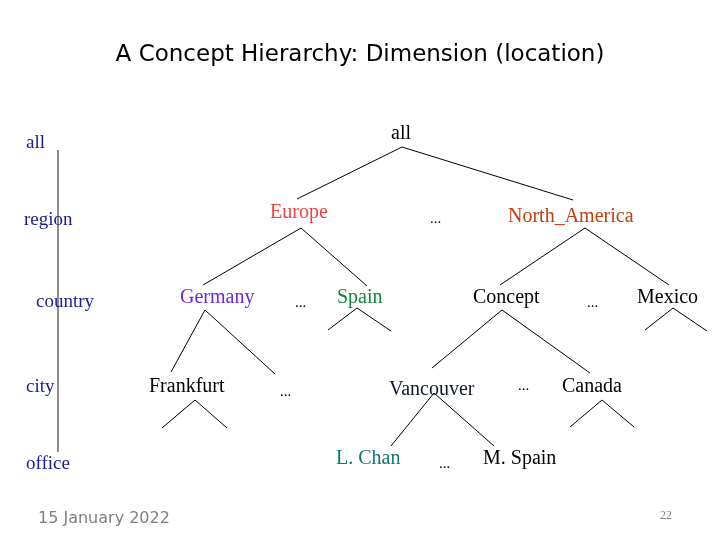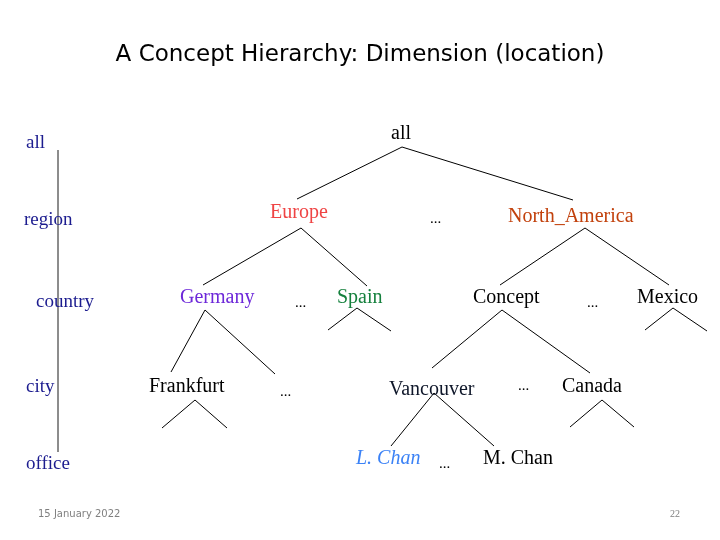--- a/index.html
+++ b/index.html
@@ -59,32 +59,32 @@
   }
   .node-label.ellipsis {
     font-size: 15px;
     color: #000000;
   }
   #footer-date {
     position: absolute;
     left: 38px;
     top: 508px;
     font-family: "DejaVu Sans", sans-serif;
-    font-size: 10px;
+    font-size: 16px;
     color: #7f7f7f;
     white-space: nowrap;
   }
   #footer-page {
     position: absolute;
     left: 660px;
     top: 508px;
     width: 30px;
-    text-align: center;
+    text-align: left;
     font-family: Liberation Serif, serif;
-    font-size: 10px;
+    font-size: 12px;
     color: #7f7f7f;
     white-space: nowrap;
   }
   svg.edges {
     position: absolute;
     left: 0; top: 0;
     width: 720px;
     height: 500px;
     pointer-events: none;
   }
@@ -136,23 +136,23 @@
         <div class="node-label ellipsis" style="left: 295px; top: 294px; color: rgb(0, 0, 0);">...</div>
         <div class="node-label" style="left: 337px; top: 285px; color: #15803d;">Spain</div>
         <div class="node-label" style="left: 473px; top: 285px; color: rgb(0, 0, 0);">Concept</div>
         <div class="node-label ellipsis" style="left: 587px; top: 294px; color: rgb(0, 0, 0);">...</div>
         <div class="node-label" style="left: 637px; top: 285px; color: #000000;">Mexico</div>
         <div class="node-label" style="left: 149px; top: 374px; color: rgb(0, 0, 0); text-align: center;">Frankfurt</div>
         <div class="node-label ellipsis" style="left: 280px; top: 383px; color: rgb(0, 0, 0);">...</div>
         <div class="node-label" style="left: 389px; top: 377px; color: #0f172a;">Vancouver</div>
         <div class="node-label ellipsis" style="left: 518px; top: 377px; color: rgb(0, 0, 0);">...</div>
         <div class="node-label" style="left: 562px; top: 374px; color: rgb(0, 0, 0);">Canada</div>
-        <div class="node-label" style="left: 356px; top: 446px; color: #3b82f6; font-style: italic;">L. Chan</div>
+        <div class="node-label" style="left: 336px; top: 446px; color: #0f766e;">L. Chan</div>
         <div class="node-label ellipsis" style="left: 439px; top: 455px; color: rgb(0, 0, 0);">...</div>
-        <div class="node-label" style="left: 483px; top: 446px; color: rgb(0, 0, 0);">M. Chan</div>
+        <div class="node-label" style="left: 483px; top: 446px; color: rgb(0, 0, 0);">M. Spain</div>
       </div>
   </div>
 
   <div id="footer-date">15 January 2022</div>
 
   <div id="footer-page">22</div>
 
 </div>
 
 </body></html>

